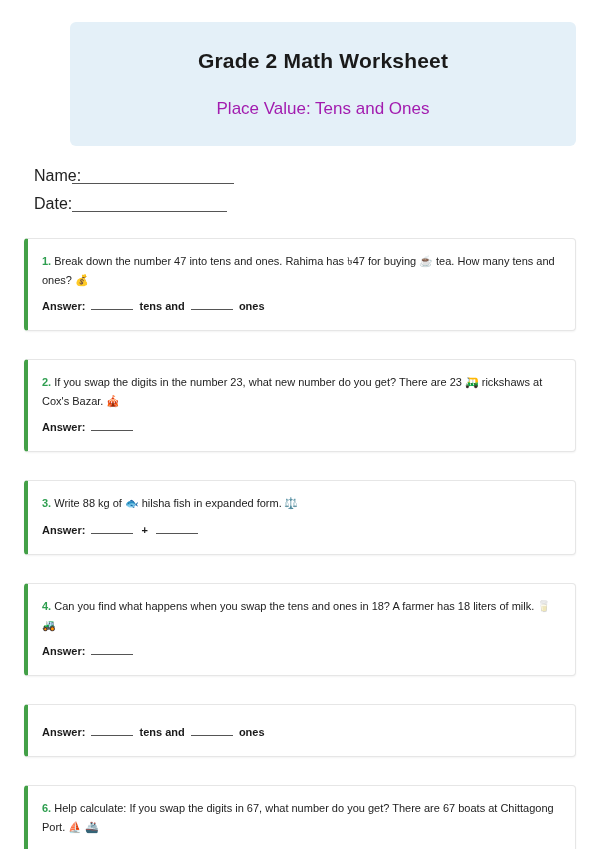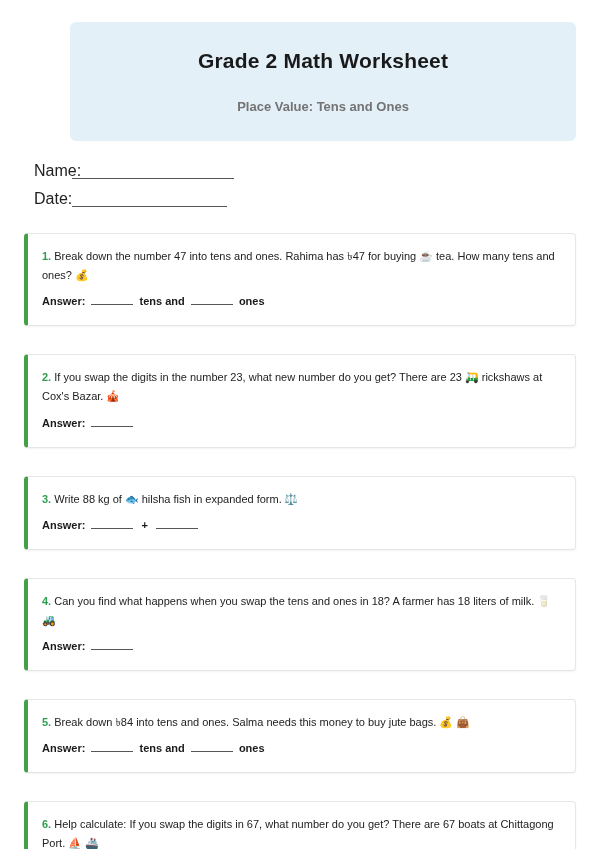--- a/index.html
+++ b/index.html
@@ -27,23 +27,23 @@
   }
   .worksheet-title {
     font-size: 21px;
     font-weight: bold;
     color: #1a1a1a;
     letter-spacing: 0.2px;
     margin: 0 0 26px 0;
     line-height: 1.2;
   }
   .worksheet-subtitle {
-    font-size: 13px;
-    font-weight: bold;
-    color: #737373;
+    font-size: 17px;
+    font-weight: normal;
+    color: #a21caf;
     margin: 0;
     line-height: 1.2;
   }
   .info-block {
     padding: 22px 10px 14px 10px;
   }
   .info-row {
     display: flex;
     align-items: flex-end;
     margin-bottom: 12px;
@@ -173,24 +173,20 @@
         <span class="q-num">4.</span>
         <span>Can you find what happens when you swap the tens and ones in 18? A farmer has 18 liters of milk. 🥛 🚜</span>
       </p>
       <div class="answer-row">
         <span class="answer-label">Answer:</span>
         <span class="blank"></span>
       </div>
     </div>
 
     <div class="question-card">
-      <p class="q-text">
-        <span class="q-num">5.</span>
-        <span>Break down ৳84 into tens and ones. Salma needs this money to buy jute bags. 💰 👜</span>
-      </p>
       <div class="answer-row">
         <span class="answer-label">Answer:</span>
         <span class="blank"></span>
         <span class="unit">tens and</span>
         <span class="blank"></span>
         <span class="unit">ones</span>
       </div>
     </div>
 
     <div class="question-card">

